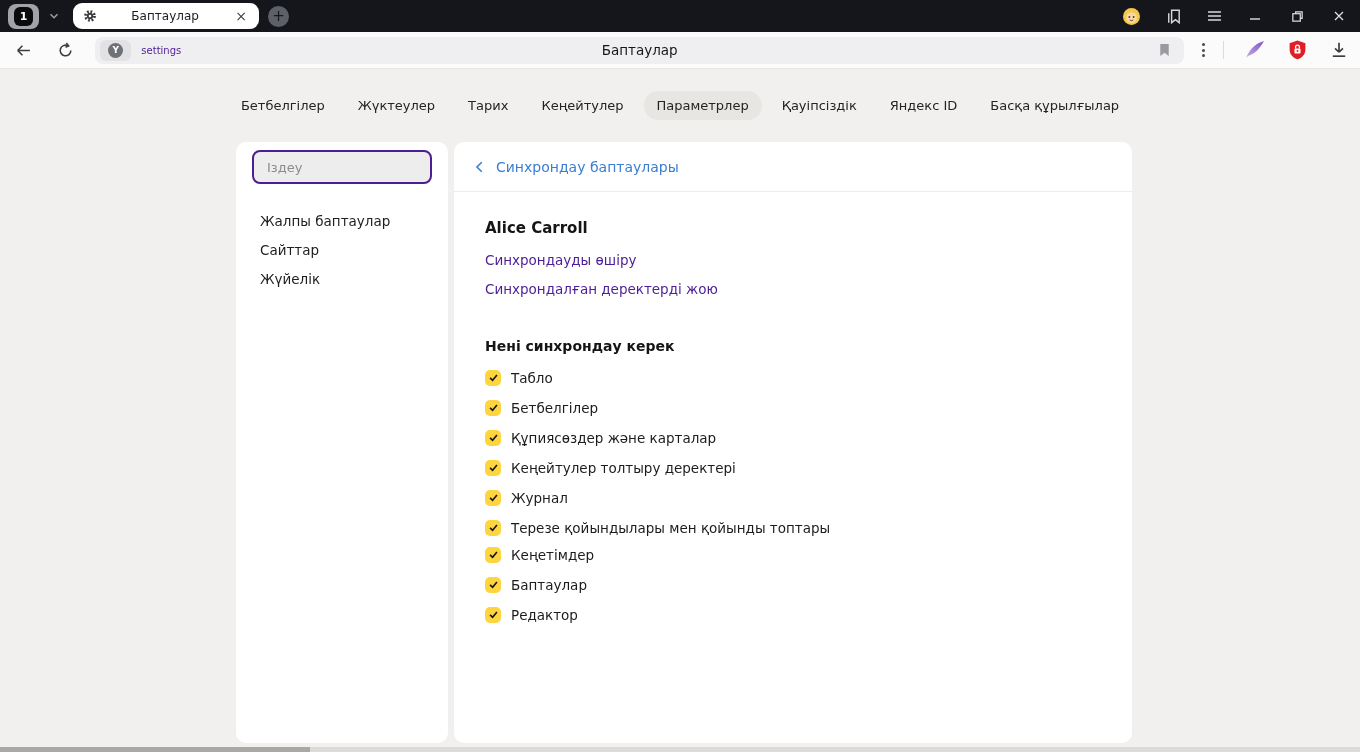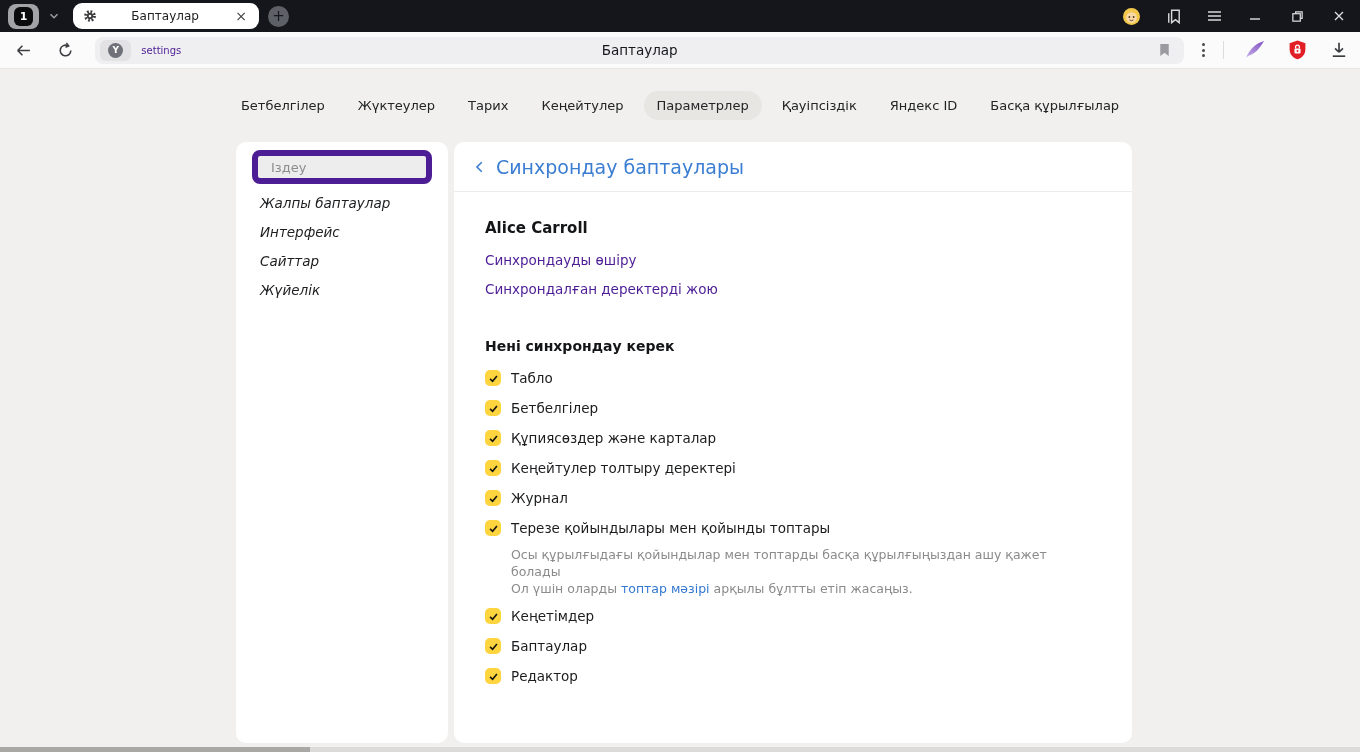--- a/index.html
+++ b/index.html
@@ -38,35 +38,35 @@
   
   .content { position:absolute; top:70px; left:0; right:0; bottom:0; background:#f1f0ee; }
   .nav-tabs { position:absolute; top:21px; left:0; right:0; display:flex; justify-content:center; gap:7px; }
   .nav-tab { font-size:13px; color:#232426; padding:7px 13px; border-radius:16px; cursor:pointer; white-space:nowrap; }
   .nav-tab.active { background:#e7e6e3; }
 
   .card { position:absolute; background:#ffffff; border-radius:10px; top:72px; height:601px; }
   .sidebar-card { left:236px; width:212px; }
   .main-card { left:454px; width:678px; }
 
-  .search-input { display:block; margin:8px 16px 0 16px; width:180px; height:34px; background:#ededee; border:6px solid #4c1d95; border-radius:8px; padding:0 13px; font-size:13px; color:#333; font-family:inherit; outline:none; }
+  .search-input { display:block; margin:8px 16px 0 16px; width:180px; height:34px; background:#ededee; border:2px solid #4c1d95; border-radius:8px; padding:0 13px; font-size:13px; color:#333; font-family:inherit; outline:none; }
   .search-input::placeholder { color:#8d8d90; }
-  .side-list { margin-top:5px;font-style:italic; }
+  .side-list { margin-top:23px; }
   .side-item { height:29px; line-height:29px; padding-left:24px; font-size:13.5px; color:#1d1e20; cursor:pointer; white-space:nowrap; }
 
   .main-header { height:50px; display:flex; align-items:center; padding-left:16px; border-bottom:1px solid #ececec; }
   .back-chevron { width:20px; height:20px; display:flex; align-items:center; justify-content:center; cursor:pointer; }
-  .main-title { margin-left:6px; font-size:19px; color:#3a7dd2; }
+  .main-title { margin-left:6px; font-size:14px; color:#3a7dd2; }
   .main-body { padding:27px 40px 0 31px; }
   .user-name { font-size:15px; font-weight:bold; color:#141517; margin-bottom:16px; }
   .blue-link { display:inline-block; font-size:13.5px; color:#4c1d95; cursor:pointer; }
   .link-row { margin-bottom:15px; line-height:14px; }
   .section-title { margin-top:42px; margin-bottom:15px; font-size:14px; font-weight:bold; color:#141517; }
 
-  .opt-row { display:flex; align-items:flex-end; margin-bottom:13px; cursor:pointer; }
+  .opt-row { display:flex; align-items:center; margin-bottom:13px; cursor:pointer; }
   .checkbox { flex:none; width:16px; height:16px; background:#ffd53f; border-radius:5px; display:flex; align-items:center; justify-content:center; }
   .opt-label { margin-left:10px; font-size:13.5px; color:#1b1c1e; line-height:16px; padding-top:1px; }
   .opt-desc { margin:-8px 0 10px 26px; font-size:12.5px; line-height:17px; color:#8b8b8d; }
   .opt-desc .inline-link { color:#3278d0; cursor:pointer; }
 
   .hscroll { position:absolute; left:0; right:0; bottom:0; height:5px; background:#dcdbd9; }
   .hscroll-thumb { position:absolute; left:0; top:0; width:310px; height:5px; background:#a9a8a5; cursor:grab; }
 </style>
 </head>
 <body>
@@ -204,21 +204,20 @@
     <span class="nav-tab active">Параметрлер</span>
     <span class="nav-tab">Қауіпсіздік</span>
     <span class="nav-tab">Яндекс ID</span>
     <span class="nav-tab">Басқа құрылғылар</span>
   </div>
 
   <div class="card sidebar-card">
     <input class="search-input" type="text" placeholder="Іздеу" style="">
     <div class="side-list">
       <div class="side-item">Жалпы баптаулар</div>
-      <div class="side-item">Интерфейс</div>
       <div class="side-item">Сайттар</div>
       <div class="side-item">Жүйелік</div>
     </div>
   </div>
 
   <div class="card main-card">
     <div class="main-header">
       <span class="back-chevron">
         <svg width="14" height="14" viewBox="0 0 16 16">
             <polyline points="10,2.5 4.5,8 10,13.5" fill="none" stroke="#3a7dd2" stroke-width="1.8"></polyline>
@@ -267,31 +266,27 @@
         <span class="opt-label">Кеңейтулер толтыру деректері</span>
       </div>
       <div class="opt-row">
         <span class="checkbox">
             <svg width="11" height="11" viewBox="0 0 16 16">
               <polyline points="3,8.5 6.7,12 13,4.5" fill="none" stroke="#17170f" stroke-width="2.4"></polyline>
             </svg>
           </span>
         <span class="opt-label">Журнал</span>
       </div>
-      <div class="opt-row" style="margin-bottom:18px;">
+      <div class="opt-row" style="margin-bottom:10px;">
         <span class="checkbox">
             <svg width="11" height="11" viewBox="0 0 16 16">
               <polyline points="3,8.5 6.7,12 13,4.5" fill="none" stroke="#17170f" stroke-width="2.4"></polyline>
             </svg>
           </span>
         <span class="opt-label">Терезе қойындылары мен қойынды топтары</span>
-      </div>
-      <div class="opt-desc">
-        <span>Осы құрылғыдағы қойындылар мен топтарды басқа құрылғыңыздан ашу қажет болады</span><br>
-        <span>Ол үшін оларды </span><span class="inline-link">топтар мәзірі</span><span> арқылы бұлтты етіп жасаңыз.</span>
       </div>
       <div class="opt-row">
         <span class="checkbox">
             <svg width="11" height="11" viewBox="0 0 16 16">
               <polyline points="3,8.5 6.7,12 13,4.5" fill="none" stroke="#17170f" stroke-width="2.4"></polyline>
             </svg>
           </span>
         <span class="opt-label">Кеңетімдер</span>
       </div>
       <div class="opt-row">

